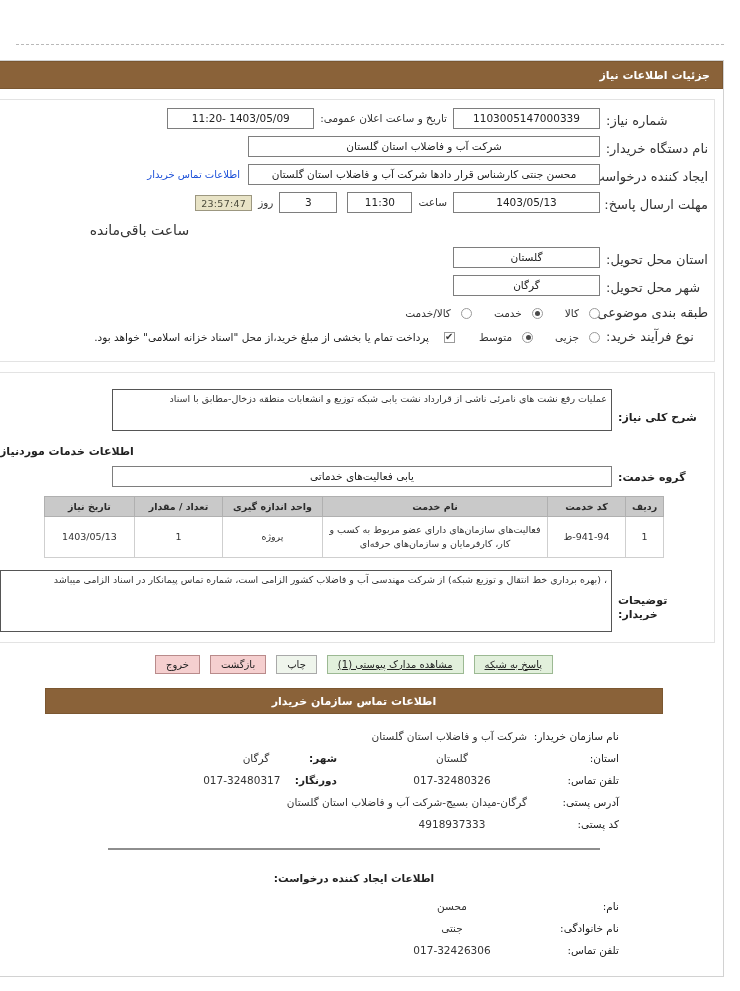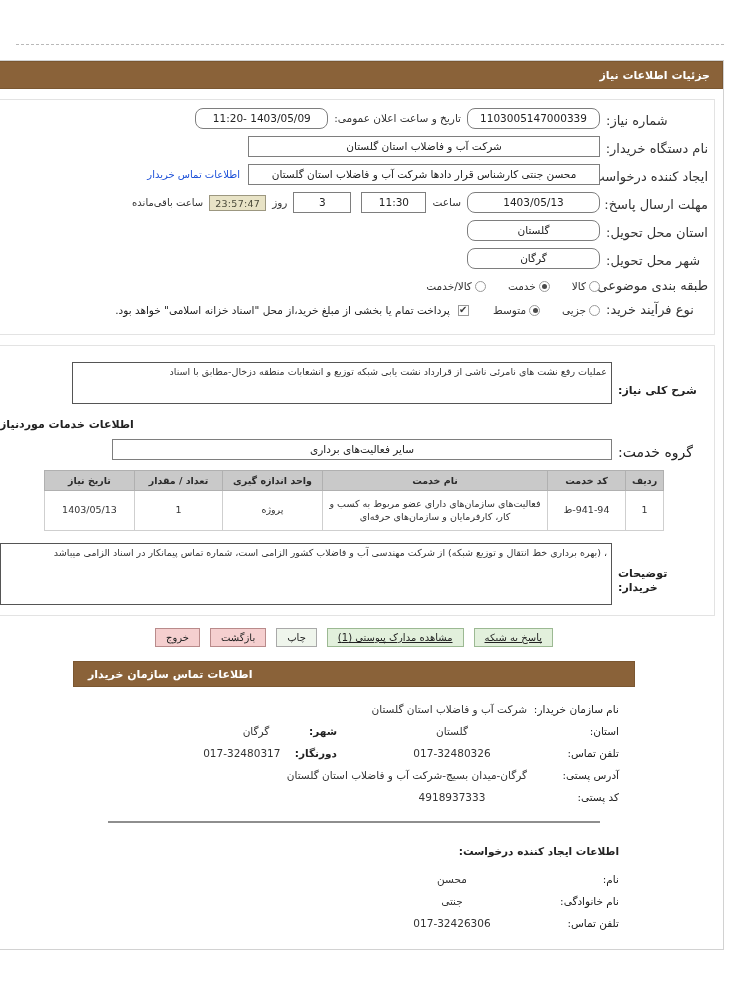--- a/index.html
+++ b/index.html
@@ -80,21 +80,21 @@
     height: 21px;
     line-height: 19px;
     font-size: 10.5px;
     color: #222;
     padding: 0 6px;
     text-align: center;
     overflow: hidden;
     white-space: nowrap;
   }
   .fbox.wide   { width: 352px; }
-  .fbox.medium { width: 133px; border-radius: 8px; }
+  .fbox.medium { width: 147px; }
   .fbox.small  { width: 65px;  }
   .fbox.tiny   { width: 58px;  }
 
   .inline-label {
     font-size: 10.5px;
     color: #333;
     padding: 0 6px;
     line-height: 21px;
     white-space: nowrap;
   }
@@ -114,39 +114,40 @@
     border: 1px solid #9c9780;
     font-size: 9.5px;
     color: #4a4a3a;
     padding: 1px 5px;
     line-height: 14px;
     letter-spacing: 0.3px;
     height: 16px;
     margin-top: 3px;
   }
   .countdown-caption {
-    font-size: 10px;
+    font-size: 14px;
     color: #333;
     line-height: 21px;
     padding: 0 6px;
     white-space: nowrap;
+    margin-top: 28px;
   }
 
   
   .radio-row {
     display: flex;
     align-items: center;
     margin-bottom: 4px;
     min-height: 20px;
   }
   .radio-group { display: flex; align-items: center; gap: 4px; }
   .radio-opt {
     display: flex;
     align-items: center;
-    gap: 3px;
+    gap: 10px;
     margin-left: 18px;
     font-size: 10.5px;
     color: #333;
   }
   .radio {
     width: 11px; height: 11px;
     border-radius: 50%;
     border: 1px solid #9a9a9a;
     background: #fff;
     display: inline-block;
@@ -195,21 +196,21 @@
     font-size: 11px;
     font-weight: bold;
     color: #222;
     text-align: left;
     padding-left: 6px;
     padding-top: 22px;
   }
   .desc-box {
     border: 1px solid #555;
     background: #fff;
-    width: 540px;
+    width: 500px;
     height: 42px;
     font-size: 9.5px;
     color: #333;
     padding: 3px 4px;
     line-height: 1.35;
     overflow: hidden;
     text-align: right;
   }
   .desc-box.tall { height: 62px; text-align: right; }
 
@@ -264,37 +265,37 @@
     padding: 3px 10px;
     height: 19px;
     line-height: 12px;
     cursor: pointer;
     white-space: nowrap;
     text-align: center;
     font-family: inherit;
   }
   .btn.green { background: #e2f0dc; border-color: #9cb993; text-decoration: underline; }
   .btn.plain { background: #eff5ec; border-color: #a9a9a9; }
-  .btn.pink  { background: #f5cfcf; border-color: #b98b8b; font-family: Liberation Serif, serif; }
+  .btn.pink  { background: #f5cfcf; border-color: #b98b8b; }
 
   
   .contact-wrap {
     margin: 14px 8px 0 8px;
     padding: 0 0 10px 0;
   }
   .contact-header {
     background: #8a6239;
     color: #fff;
     font-size: 11px;
     font-weight: bold;
     height: 26px;
     line-height: 26px;
     padding: 0 14px;
-    text-align: left;
-    width: 562px;
+    text-align: center;
+    width: 618px;
     margin: 0 auto;
     border: 1px solid #7b5731;
   }
   .crow {
     display: flex;
     align-items: center;
     margin: 10px 0;
     font-size: 10.5px;
   }
   .clabel {
@@ -331,21 +332,21 @@
     margin: 18px 8px 0 8px;
     width: 492px;
     margin-right: auto;
     margin-left: auto;
   }
   .req-heading {
     font-size: 10.5px;
     font-weight: bold;
     color: #222;
     margin: 22px 0 16px 0;
-    text-align: right;
+    text-align: center;
     padding-right: 96px;
   }
 
   
   .watermark {
     position: absolute;
     left: 18px;
     top: 380px;
     width: 330px;
     height: 300px;
@@ -466,22 +467,22 @@
 
   <div class="panel">
     <div class="desc-row">
       <div class="desc-label">شرح کلی نیاز:</div>
       <div class="desc-box">عملیات رفع نشت های نامرئی ناشی از قرارداد نشت یابی شبکه توزیع و انشعابات منطقه دزخال-مطابق با اسناد</div>
     </div>
 
     <div class="sub-heading" style="padding-right:4px">اطلاعات خدمات موردنیاز</div>
 
     <div class="frow" style="margin-right:0">
-      <div class="flabel" style="width:96px;flex:0 0 96px;font-weight:normal;font-size:14px;color:#222">گروه خدمت:</div>
-      <div class="fbox" style="width:500px">سایر فعالیت‌های برداری</div>
+      <div class="flabel" style="width:96px;flex:0 0 96px;font-weight:bold;font-size:11px;color:#222">گروه خدمت:</div>
+      <div class="fbox" style="width:500px">یابی فعالیت‌های خدماتی</div>
     </div>
 
     <table class="svc-table">
       <thead>
         <tr>
           <th style="width:38px">ردیف</th>
           <th style="width:78px">کد خدمت</th>
           <th>نام خدمت</th>
           <th style="width:100px">واحد اندازه گیری</th>
           <th style="width:88px">تعداد / مقدار</th>

